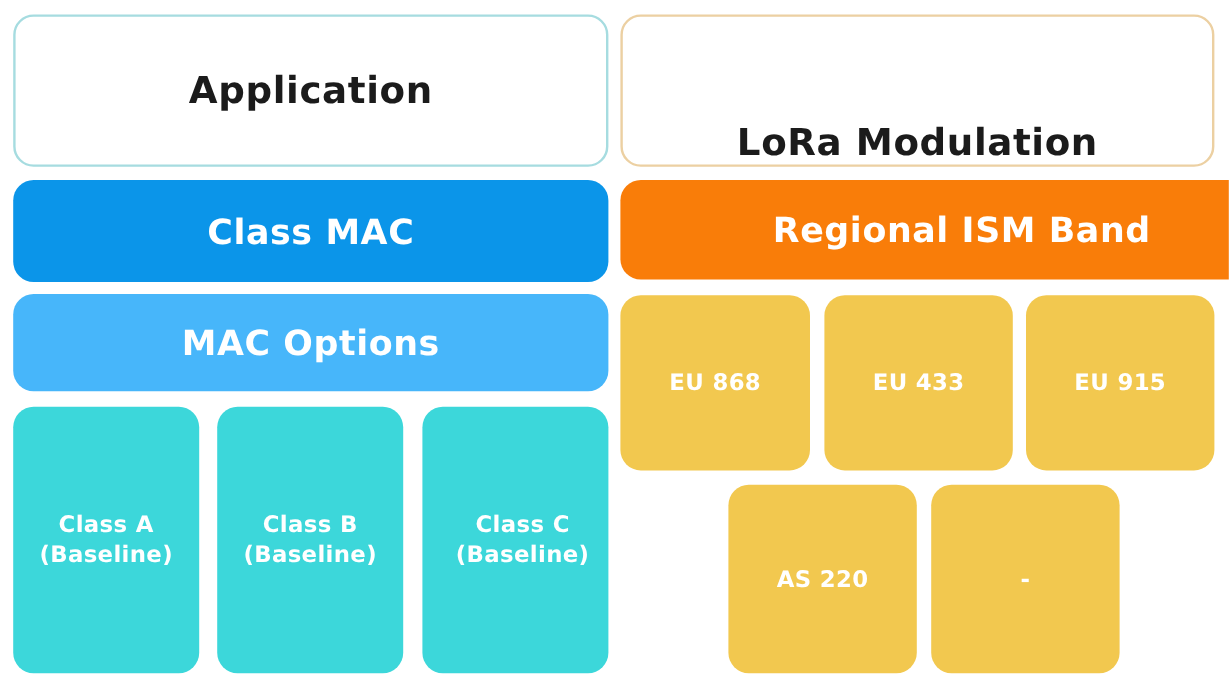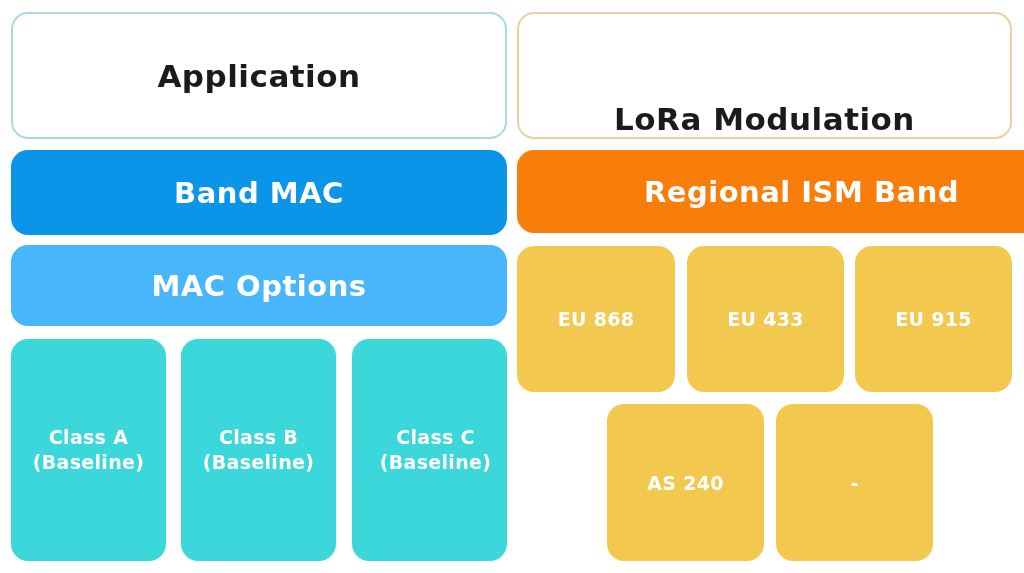--- a/index.html
+++ b/index.html
@@ -76,21 +76,21 @@
 </head>
 <body>
 
 <div class="stage">
 
   <div class="box outline-box app-box">
     <span>Application</span>
   </div>
 
   <div class="box banner lora-mac">
-    <span>Band MAC</span>
+    <span>Class MAC</span>
   </div>
 
   <div class="box banner mac-options">
     <span>MAC Options</span>
   </div>
 
   <div class="box class-box class-a">
     <span>Class A</span>
     <span>(Baseline)</span>
   </div>
@@ -119,20 +119,20 @@
 
   <div class="box band-box band-r1 band-eu433">
     <span>EU 433</span>
   </div>
 
   <div class="box band-box band-r1 band-eu915">
     <span>EU 915</span>
   </div>
 
   <div class="box band-box band-r2 band-as430">
-    <span>AS 240</span>
+    <span>AS 220</span>
   </div>
 
   <div class="box band-box band-r2 band-none">
     <span>-</span>
   </div>
 
 </div>
 
 </body></html>

